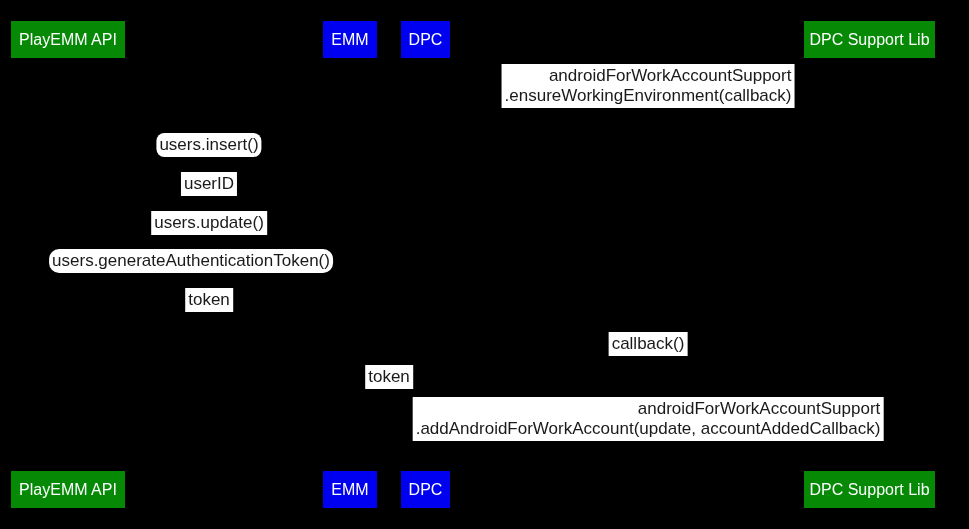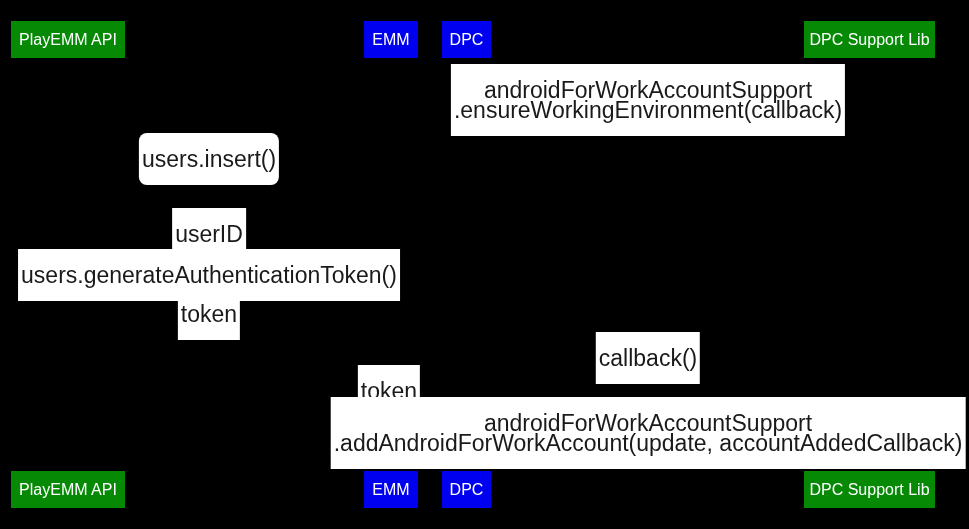--- a/index.html
+++ b/index.html
@@ -18,30 +18,30 @@
     position: absolute;
     height: 37px;
     display: flex;
     align-items: center;
     justify-content: center;
     color: var(--actor-text, #fff);
     font-size: 16px;
     white-space: nowrap;
   }
   .actor.green { background: var(--green-actor, #068a06); }
-  .actor.blue  { background: var(--blue-actor, #0000f0); margin-left: 41px; }
+  .actor.blue  { background: var(--blue-actor, #0000f0); }
   .msg {
     position: absolute;
     transform: translateX(-50%);
     background: var(--label-bg, #ffffff);
     color: var(--label-text, #1a1a1a);
-    font-size: 23px;
+    font-size: 17px;
     line-height: 20px;
-    text-align: center;
-    padding: 16px 3px;
+    text-align: right;
+    padding: 2px 3px;
     white-space: nowrap;
   }
 </style>
 </head>
 <body>
 
 <div class="stage">
 
   <div class="actor green" style="left:11px; top:21px; width:114px;">PlayEMM API</div>
   <div class="actor blue" style="left:323px; top:21px; width:54px;">EMM</div>
@@ -50,26 +50,29 @@
 
   <div class="msg" style="left:648px; top:64px;">
     <div>androidForWorkAccountSupport</div>
     <div>.ensureWorkingEnvironment(callback)</div>
   </div>
 
   <div class="msg" style="left:209px; top:133px;border-radius:8px;">
     <div>users.insert()</div>
   </div>
 
-  <div class="msg" style="left:209px; top:172px;margin-top:36px;">
+  <div class="msg" style="left:209px; top:172px;">
     <div>userID</div>
   </div>
 
+  <div class="msg" style="left:209px; top:211px;">
+    <div>users.update()</div>
+  </div>
 
-  <div class="msg" style="left:209px; top:249px;">
+  <div class="msg" style="left:191px; top:249px;border-radius:10px;">
     <div>users.generateAuthenticationToken()</div>
   </div>
 
   <div class="msg" style="left:209px; top:288px;">
     <div>token</div>
   </div>
 
   <div class="msg" style="left:648px; top:332px;">
     <div>callback()</div>
   </div>

